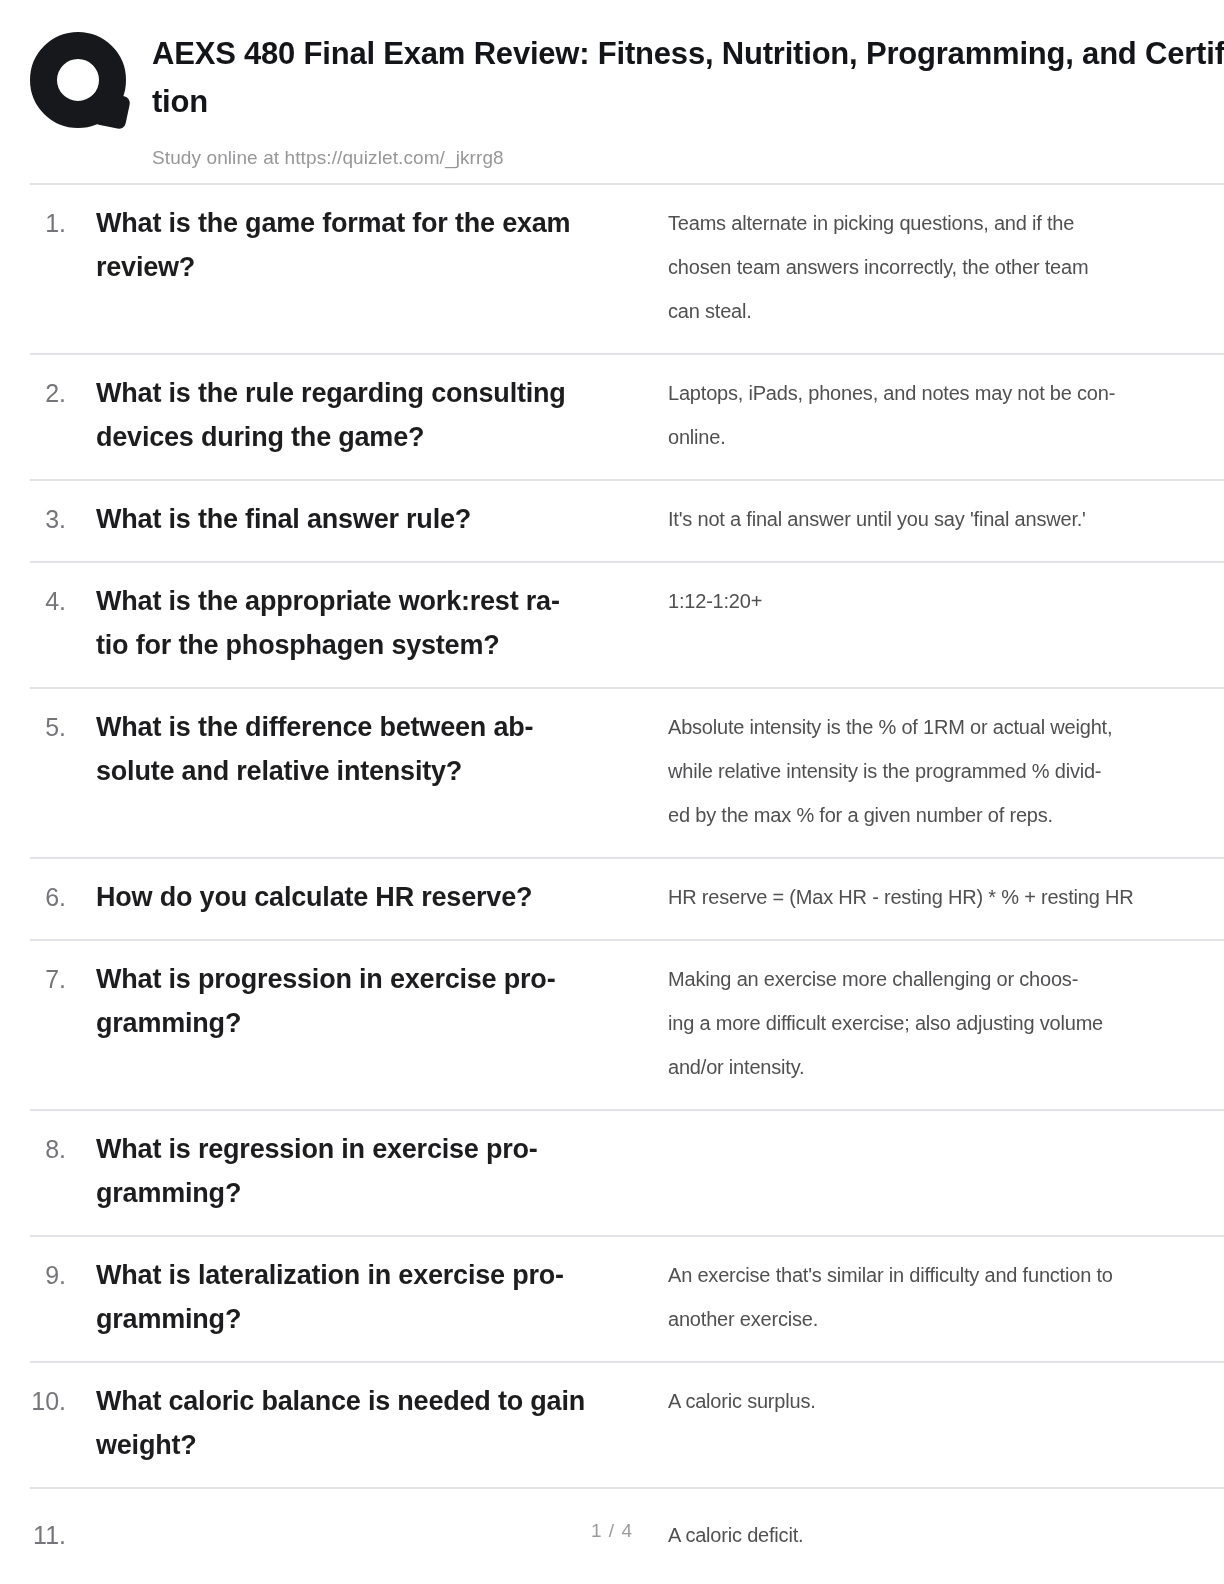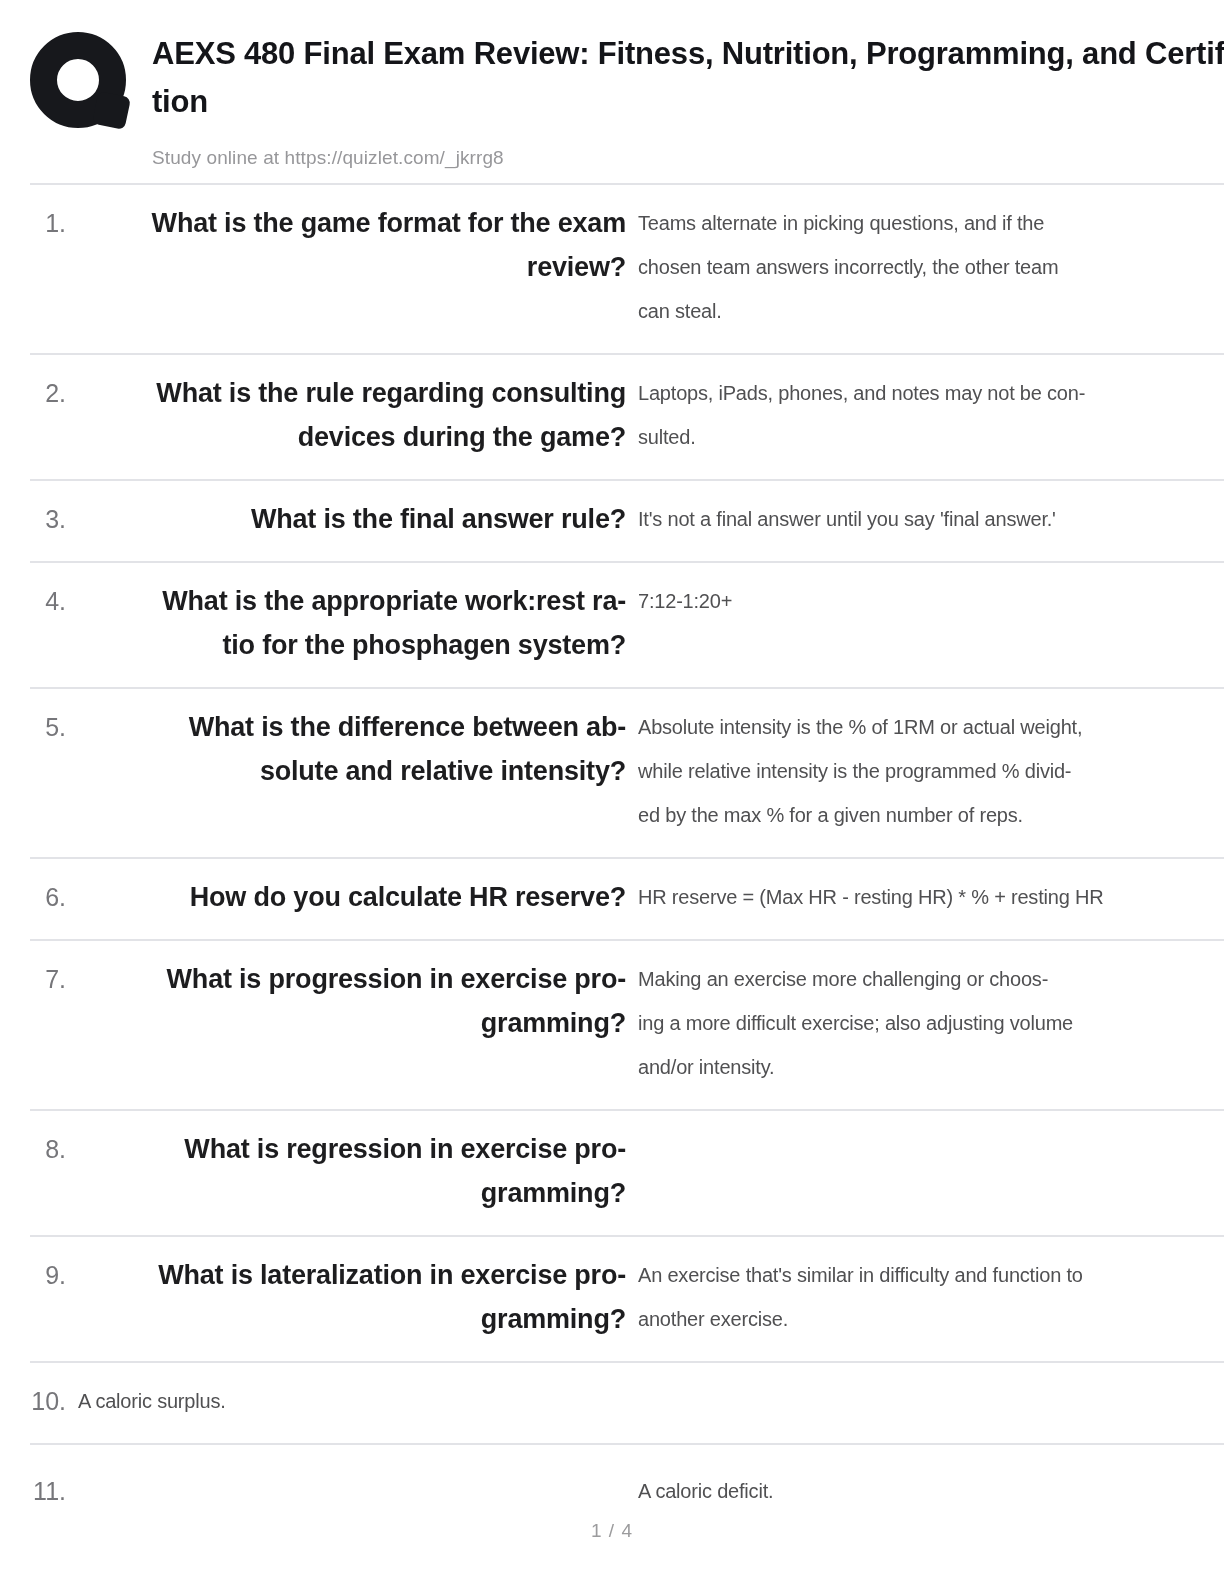--- a/index.html
+++ b/index.html
@@ -70,27 +70,27 @@
     flex: none;
     text-align: right;
     font-size: 25px;
     font-weight: 300;
     color: #76767a;
     line-height: 44px;
   }
   .q {
     width: 560px;
     flex: none;
+    margin-left: 30px;
     font-size: 27px;
     font-weight: 600;
     color: #1d1d1f;
     line-height: 44px;
     letter-spacing: -0.2px;
     white-space: pre;
-    text-align: right;
   }
   .a {
     flex: 1;
     margin-left: 12px;
     font-size: 20px;
     font-weight: 300;
     color: #505052;
     line-height: 44px;
     letter-spacing: -0.2px;
     white-space: pre;
@@ -135,34 +135,34 @@
     <div class="a">Teams alternate in picking questions, and if the
 chosen team answers incorrectly, the other team
 can steal.</div>
   </div>
 
   <div class="row">
     <div class="num">2.</div>
     <div class="q">What is the rule regarding consulting
 devices during the game?</div>
     <div class="a">Laptops, iPads, phones, and notes may not be con-
-sulted.</div>
+online.</div>
   </div>
 
   <div class="row">
     <div class="num">3.</div>
     <div class="q">What is the final answer rule?</div>
     <div class="a">It's not a final answer until you say 'final answer.'</div>
   </div>
 
   <div class="row">
     <div class="num">4.</div>
     <div class="q">What is the appropriate work:rest ra-
 tio for the phosphagen system?</div>
-    <div class="a">7:12-1:20+</div>
+    <div class="a">1:12-1:20+</div>
   </div>
 
   <div class="row">
     <div class="num">5.</div>
     <div class="q">What is the difference between ab-
 solute and relative intensity?</div>
     <div class="a">Absolute intensity is the % of 1RM or actual weight,
 while relative intensity is the programmed % divid-
 ed by the max % for a given number of reps.</div>
   </div>
@@ -191,20 +191,22 @@
   <div class="row">
     <div class="num">9.</div>
     <div class="q">What is lateralization in exercise pro-
 gramming?</div>
     <div class="a">An exercise that's similar in difficulty and function to
 another exercise.</div>
   </div>
 
   <div class="row">
     <div class="num">10.</div>
+    <div class="q">What caloric balance is needed to gain
+weight?</div>
     <div class="a">A caloric surplus.</div>
   </div>
 
   <div class="row">
     <div class="num">11.</div>
     <div class="q"></div>
     <div class="a">A caloric deficit.</div>
   </div>
 </main>
 

